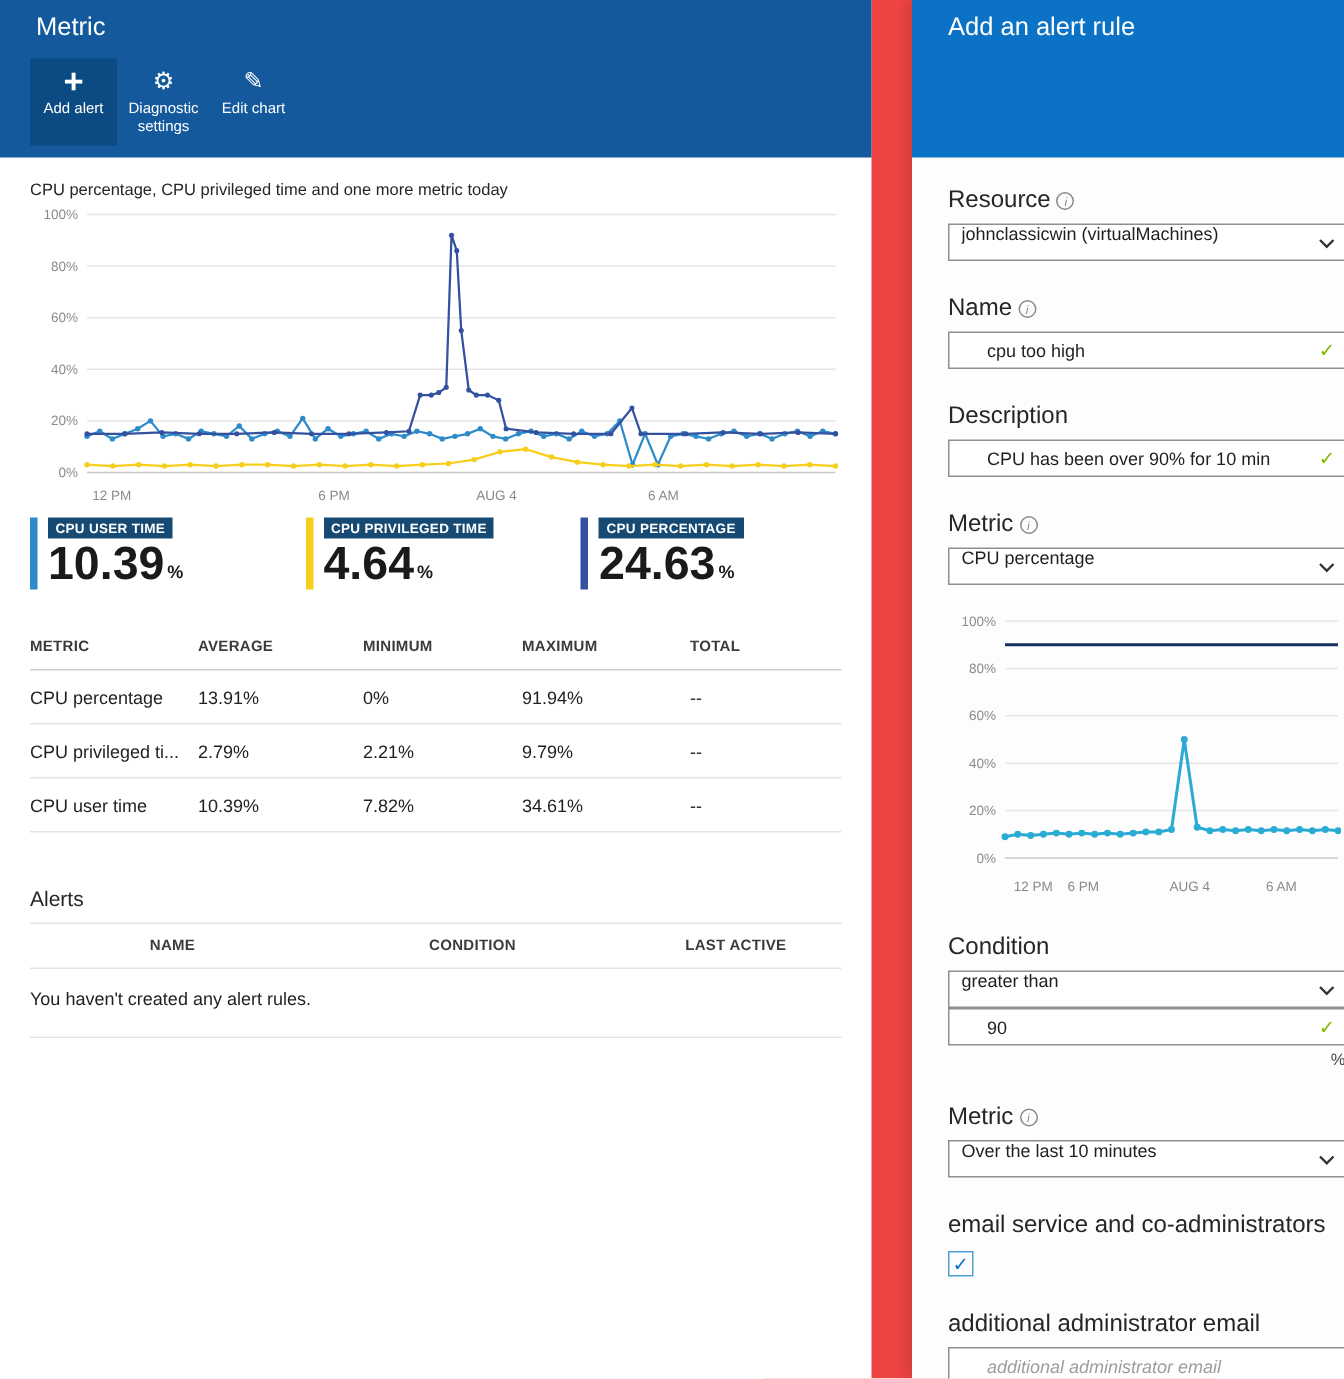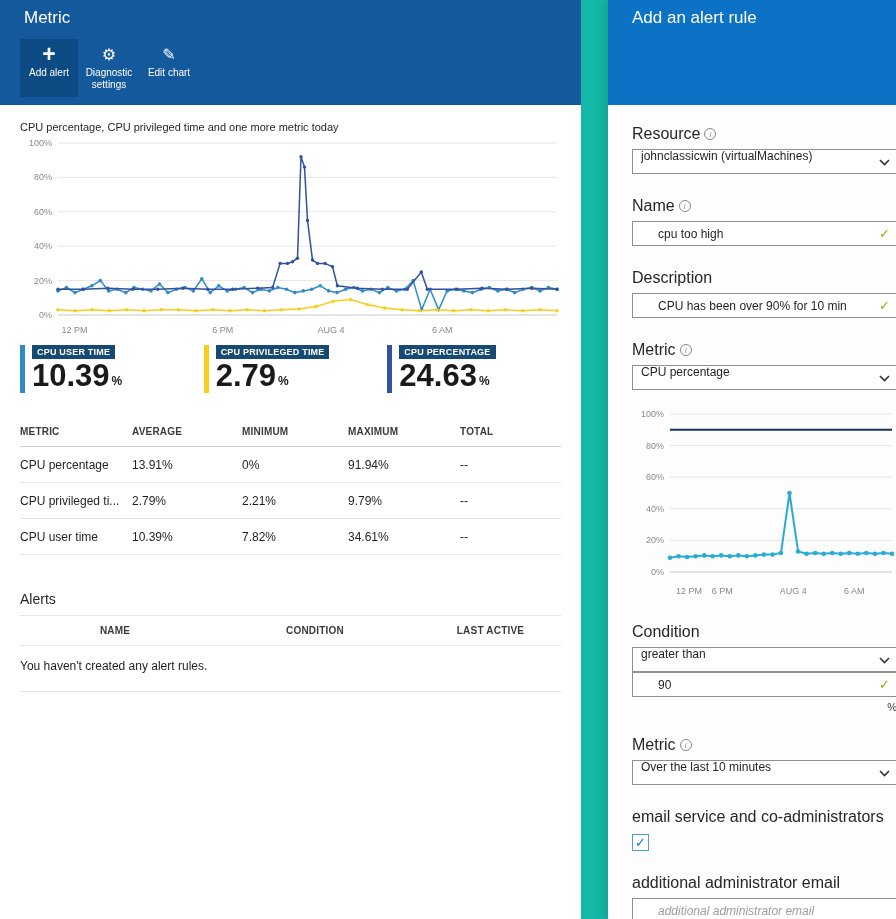--- a/index.html
+++ b/index.html
@@ -1,18 +1,18 @@
 <!DOCTYPE html>
 <html><head>
 <meta charset="utf-8">
 <style>
   * { box-sizing: border-box; margin: 0; padding: 0; }
   html,body { width: 896px; height: 919px; background:#fff; overflow:hidden;
     font-family: "Liberation Sans", "DejaVu Sans", sans-serif; }
-  .app { position: relative; width: 810px; height: 919px; background:#14b8a6; }
+  .app { position: relative; width: 810px; height: 919px; background:#ef4444; }
 
   
   .left-panel { position:absolute; left:0; top:0; width:581px; height:919px; background:#fff; }
   .blade-top { background:#13599b; height:105px; }
   .blade-title { color:#fff; font-size:17px; font-weight:400; padding:8px 24px 0; }
   .toolbar { display:flex; margin-top:11px; padding-left:20px; gap:2px; }
   .tb-btn { width:58px; height:58px; border:0; background:transparent; color:#fff;
     display:flex; flex-direction:column; align-items:center; padding:5px 2px 2px;
     font-family:inherit; cursor:pointer; }
   .tb-btn.selected { background:#0b4a82; }
@@ -259,21 +259,21 @@
               <span>10.39</span>
               <span class="card-unit">%</span>
             </div>
           </div>
         </div>
         <div class="card">
           <span class="card-accent" style="background:#f8ce1c"></span>
           <div class="card-body">
             <span class="card-label">CPU PRIVILEGED TIME</span>
             <div class="card-value">
-              <span>2.79</span>
+              <span>4.64</span>
               <span class="card-unit">%</span>
             </div>
           </div>
         </div>
         <div class="card">
           <span class="card-accent" style="background:#33519e"></span>
           <div class="card-body">
             <span class="card-label">CPU PERCENTAGE</span>
             <div class="card-value">
               <span>24.63</span>

